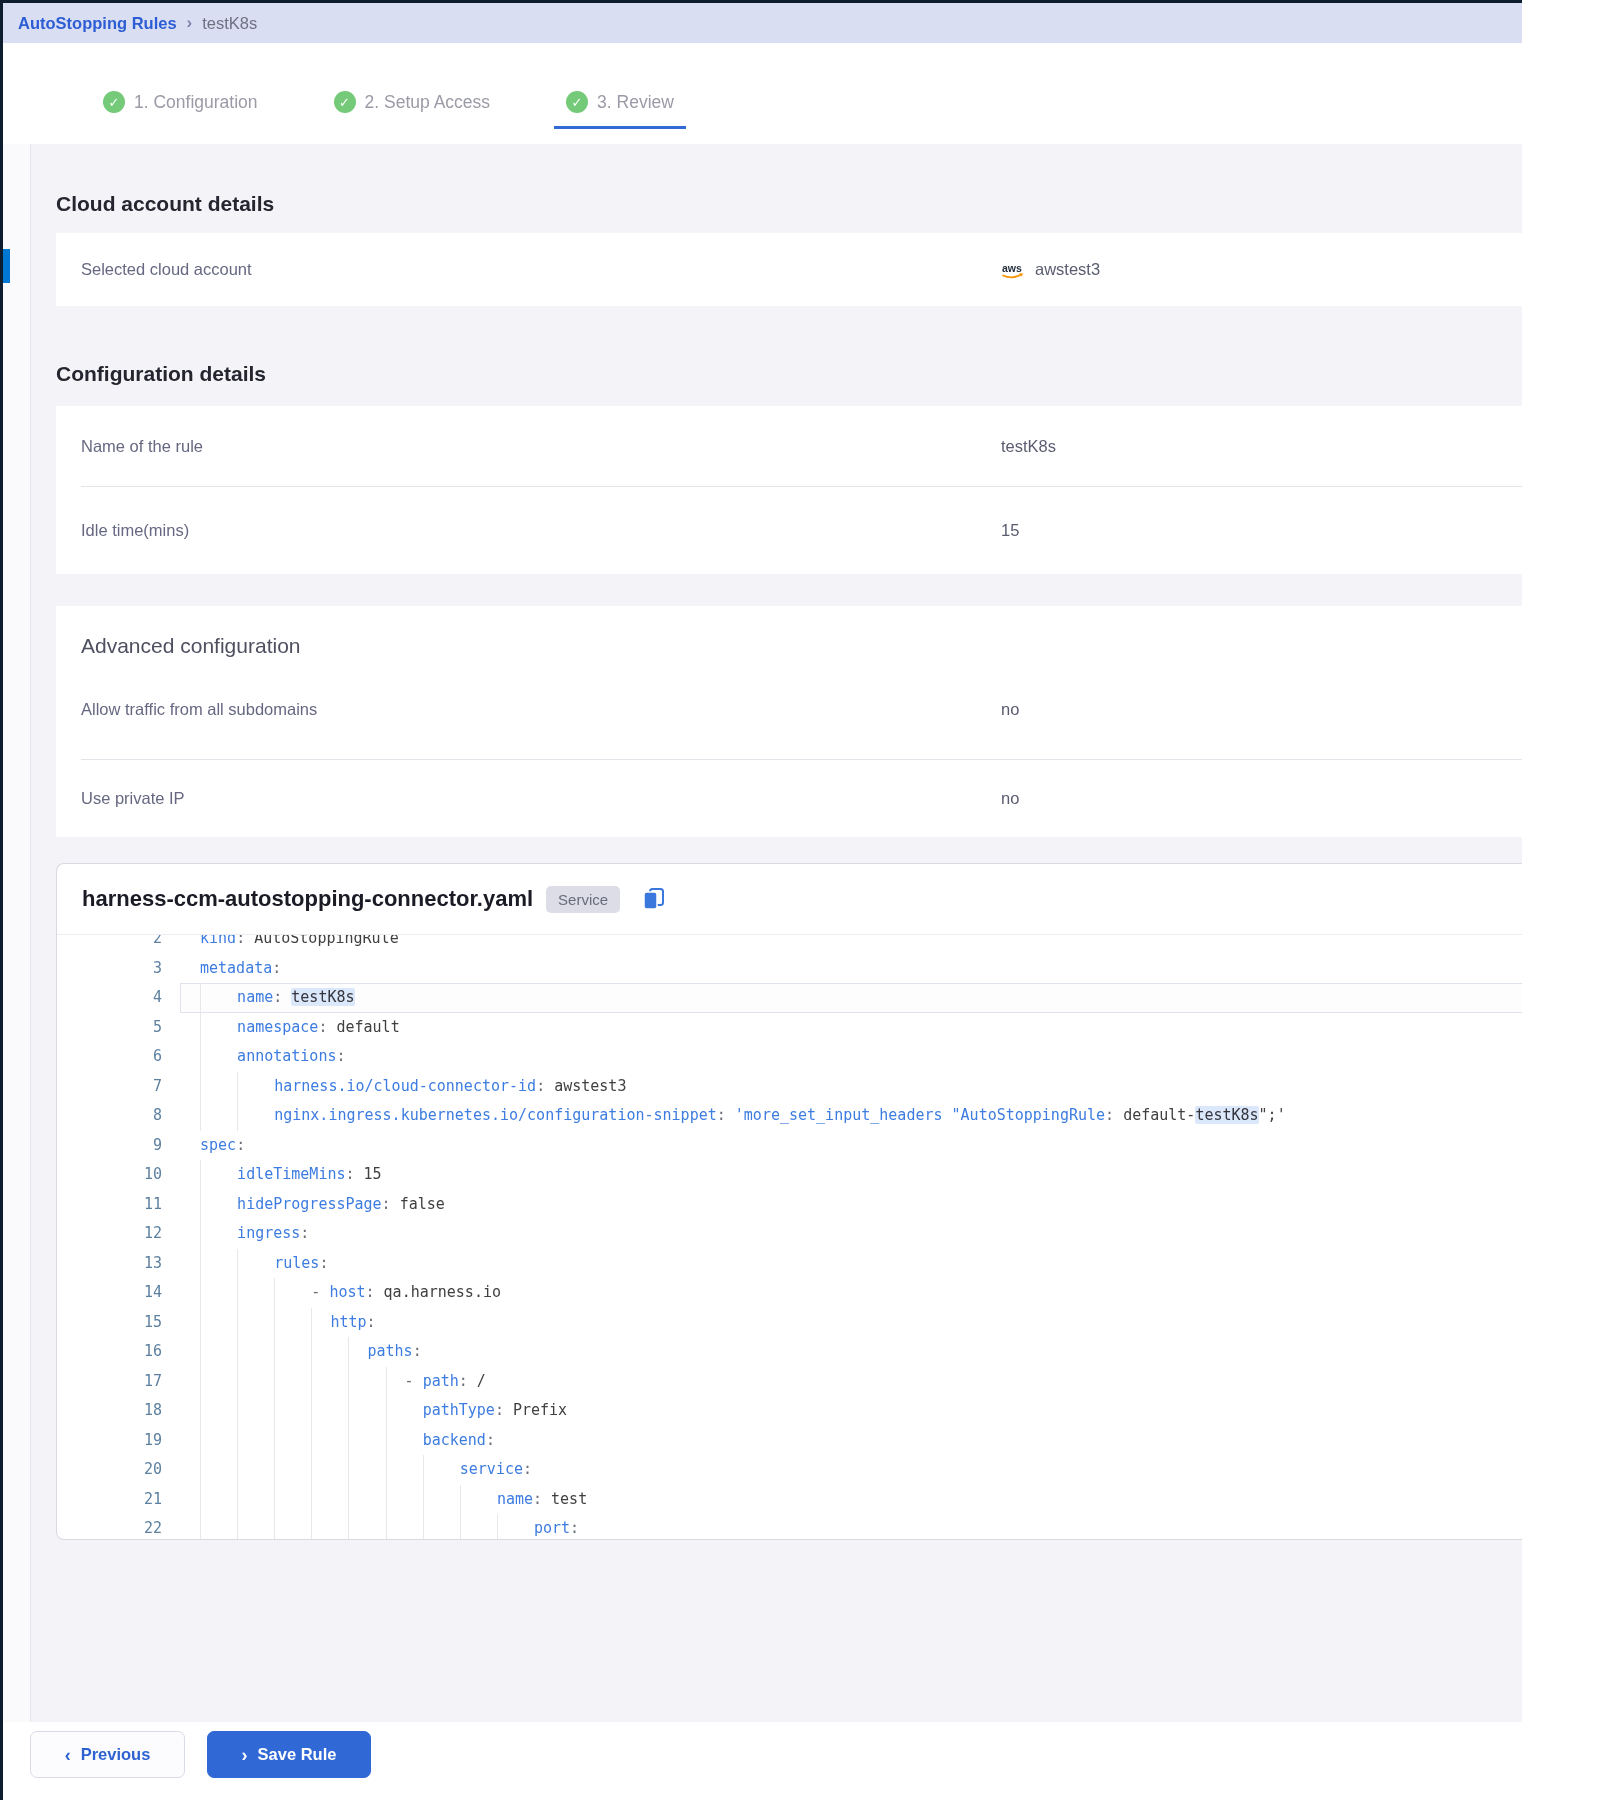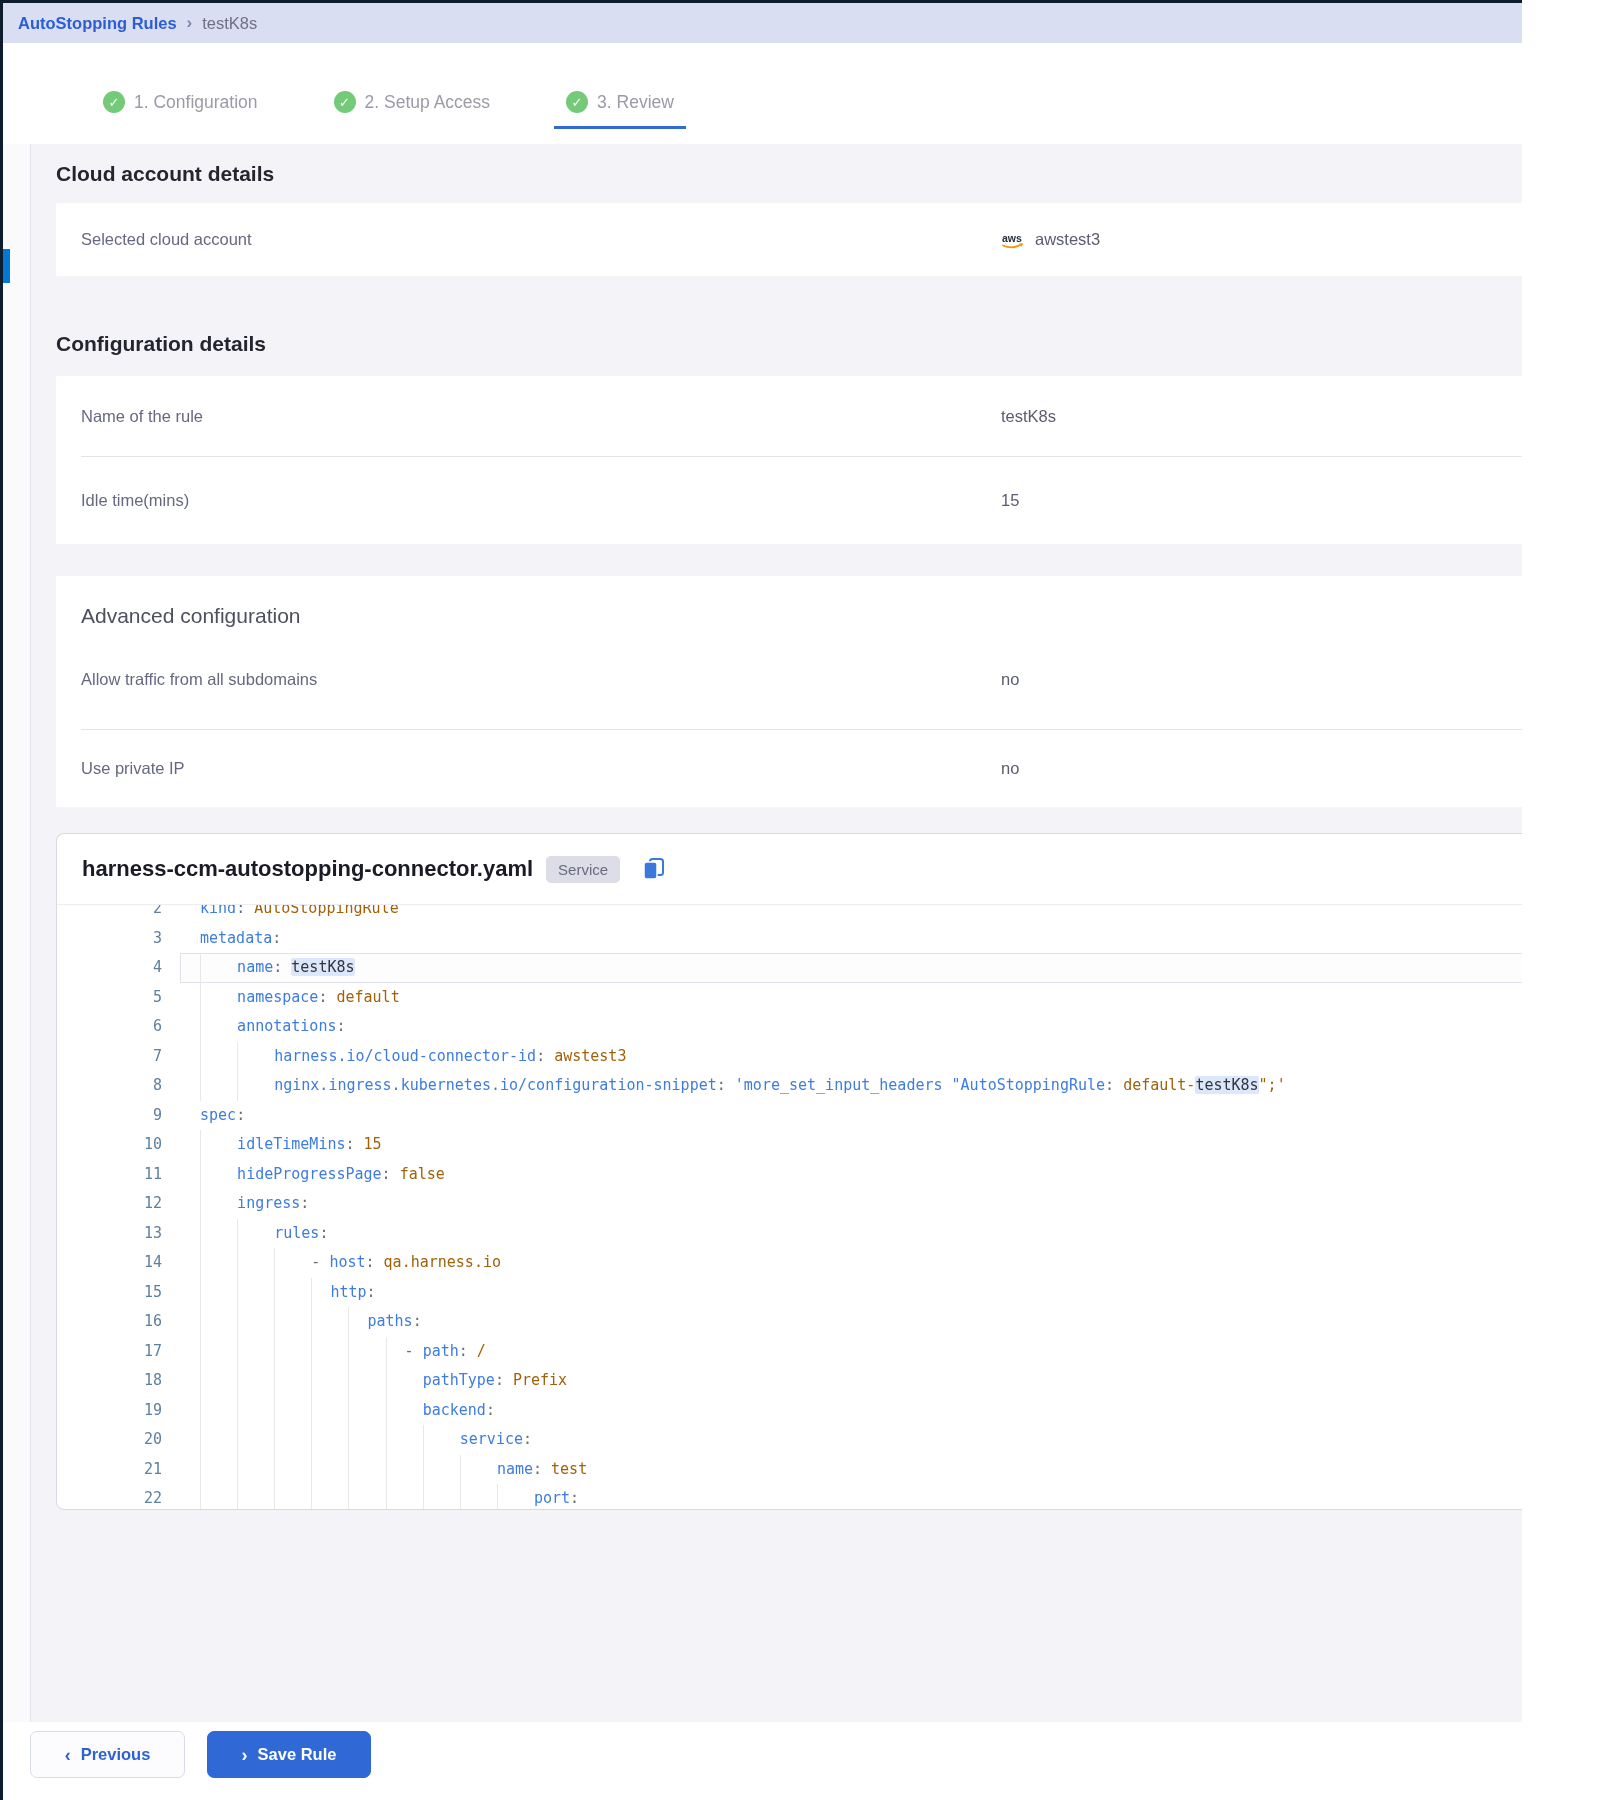--- a/index.html
+++ b/index.html
@@ -19,21 +19,21 @@
   .tabbar{position:absolute;left:3px;top:43px;right:0;height:101px;background:#fff;display:flex;align-items:flex-start;padding:48px 0 0 88px;box-sizing:border-box;}
   .tab{display:flex;align-items:center;gap:9px;margin-right:52px;padding:0 12px 16px 12px;position:relative;cursor:pointer;}
   .tab .check{width:22px;height:22px;border-radius:50%;background:#74ca79;color:#fff;font-size:13px;font-weight:700;display:flex;align-items:center;justify-content:center;}
   .tab .tlabel{color:#9a9ba7;font-size:17.5px;}
   .tab.active::after{content:"";position:absolute;left:0;right:0;bottom:0;height:3px;background:#3169d5;}
 
   
   .content{position:absolute;left:30px;top:144px;right:0;height:1578px;background:#f3f3f8;border-left:1px solid #e4e4ec;box-sizing:border-box;}
   .gutter{position:absolute;left:3px;top:43px;width:27px;height:1679px;background:#fafafc;}
   .sec-title{margin:0 0 0 25px;font-size:21px;font-weight:700;color:#24252e;height:28px;line-height:28px;}
-  .sec-title.first{padding-top:0;margin-top:16px;}
+  .sec-title.first{padding-top:0;margin-top:46px;}
   .row-card{margin-left:25px;background:#fff;position:relative;}
   .kv-row{position:relative;display:flex;align-items:center;}
   .kv-label{margin-left:25px;color:#666882;font-size:16.5px;}
   .kv-value{position:absolute;left:945px;color:#5a5c70;font-size:16.5px;display:flex;align-items:center;gap:7px;}
   .divided{border-top:1px solid #e3e3ea;}
   .cloud-row{height:73px;margin-top:15px;}
   .t2{margin-top:54px;}
   .config-block{margin-top:18px;}
   .config-block .r1{height:80px;}
   .config-block .r2{height:87px;margin:0 0 0 25px;padding-left:0;}
@@ -60,21 +60,21 @@
   .editor{height:606px;overflow:hidden;position:relative;font-family:"DejaVu Sans Mono","Liberation Mono",monospace;font-size:15px;}
   .code-lines{margin-top:-11px;}
   .cl{display:flex;height:29.5px;line-height:29.5px;white-space:pre;}
   .ln{width:105px;flex:0 0 105px;text-align:right;padding-right:18px;box-sizing:content-box;color:#5d80a0;user-select:none;}
   .cd{flex:1;padding-left:20px;color:#34343c;}
   .cl.cur .cd{background:#fdfdfe;box-shadow:inset 0 1px 0 #dfe3ee,inset 0 -1px 0 #dfe3ee,inset 1px 0 0 #dfe3ee;}
   .ig{display:inline-block;height:29.5px;border-left:1px solid #e8e8ec;vertical-align:top;}
   .tk-k{color:#3d7ce0;}
   .tk-s{color:#3d7ce0;}
   .tk-p{color:#6b6d78;}
-  .tk-v{color:#a16207;}
+  .tk-v{color:#404040;}
   .tk-h{color:#34343c;background:#dbe7fa;border-radius:2px;}
 
   
   .footer{position:absolute;left:3px;right:0;top:1722px;height:78px;background:#fff;display:flex;align-items:flex-start;padding:9px 0 0 27px;box-sizing:border-box;}
   .btn{height:47px;display:inline-flex;align-items:center;justify-content:center;gap:10px;border-radius:7px;font-size:16.5px;font-weight:700;cursor:pointer;box-sizing:border-box;font-family:"Liberation Sans","DejaVu Sans",sans-serif;}
   .btn-prev{width:155px;background:#fcfcfe;border:1px solid #d8dce8;color:#2f62d1;}
   .btn-save{width:164px;margin-left:22px;background:#3069d6;border:1px solid #3069d6;color:#fff;}
   .chev{font-size:18px;font-weight:700;line-height:1;}
 
   .aws-icon{display:inline-block;width:27px;height:19px;position:relative;top:2px;}

